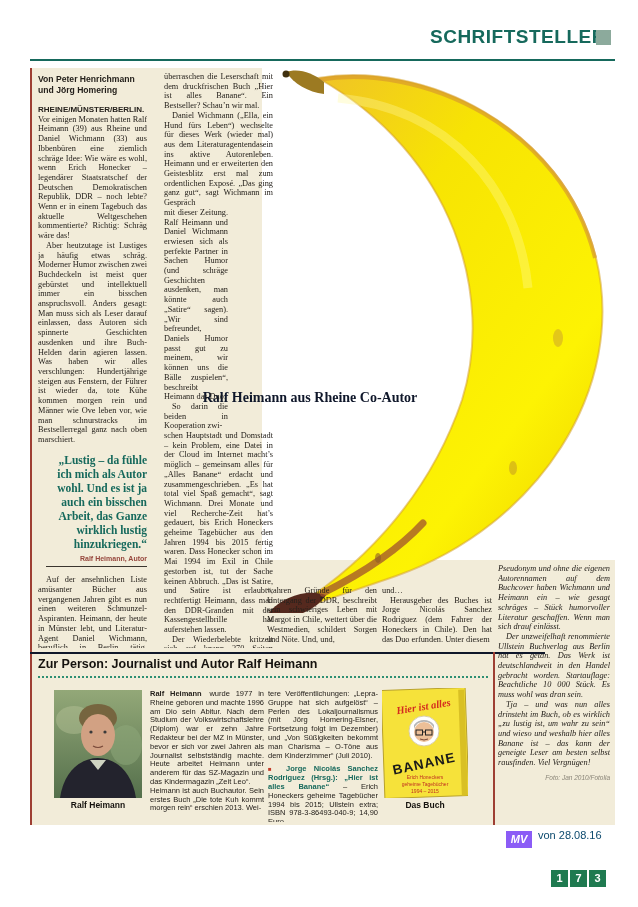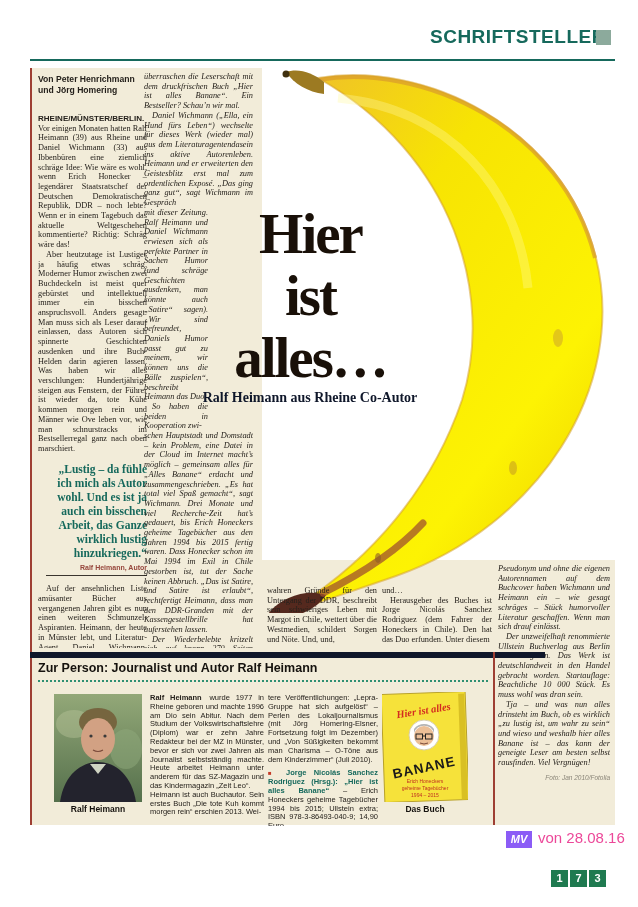--- a/index.html
+++ b/index.html
@@ -17,39 +17,39 @@
   .photo-white{position:absolute;left:262px;top:68px;width:353px;height:492px;background:#ffffff;}
   .banana{position:absolute;left:228px;top:68px;width:387px;height:545px;}
   
   .headline{position:absolute;left:213px;top:203px;width:195px;text-align:center;
         font-weight:bold;font-size:57px;line-height:62px;letter-spacing:-2px;color:#191008;}
   .subheadline{position:absolute;left:200px;top:390px;width:220px;text-align:center;
         font-weight:bold;font-size:14px;color:#0f172a;}
   
   .col{position:absolute;font-size:8.3px;line-height:9.7px;text-align:justify;overflow:hidden;}
   .col1{left:38px;top:74px;width:109px;height:574px;}
-  .col2{left:144px;top:72px;width:109px;height:576px;font-style:italic;}
+  .col2{left:164px;top:72px;width:109px;height:576px;}
   .col3{left:267px;top:586px;width:110px;height:62px;}
   .col4{left:382px;top:586px;width:110px;height:62px;}
   .col5{left:498px;top:564px;width:112px;height:258px;font-style:italic;}
   .para{margin:0;}
   .ind{text-indent:8px;}
   .narrow{width:64px;}
   .byline{font-family:"Liberation Sans", sans-serif;font-weight:bold;font-size:8.6px;
-        line-height:10.5px;white-space:pre-line;margin-bottom:19px;text-align:left;}
+        line-height:10.5px;white-space:pre-line;margin-bottom:10px;text-align:left;}
   .lead{font-family:"Liberation Sans", sans-serif;font-weight:bold;font-size:8px;margin-right:14px;}
   .pullquote{color:#16695c;font-weight:bold;font-size:11.5px;line-height:14px;
         text-align:right;margin:8px 0 3px 8px;}
   .pullquote-attr{font-family:"Liberation Sans", sans-serif;font-weight:bold;font-size:7px;
         color:#96463c;text-align:right;border-bottom:1px solid #3a352e;
         padding-bottom:3px;margin:0 0 8px 8px;}
   .photo-credit{font-family:"Liberation Sans", sans-serif;font-size:6.5px;color:#8a8578;
         text-align:right;margin-top:5px;}
   
-  .zp{position:absolute;left:30px;top:652px;width:515px;height:173px;border-top:6px solid #0f172a;}
+  .zp{position:absolute;left:30px;top:652px;width:515px;height:173px;border-top:2px solid #0f172a;}
   .zp-vline{position:absolute;left:493px;top:652px;width:2px;height:173px;background:#9e3f33;}
   .zp-title{position:absolute;left:8px;top:3px;font-family:"Liberation Sans", sans-serif;
         font-weight:bold;font-size:12.5px;color:#15120e;}
   .zp-dotted{position:absolute;left:8px;top:22px;width:450px;border-top:2px dotted #2e8f72;}
   .zp-bio{position:absolute;top:36px;font-family:"Liberation Sans", sans-serif;
         font-size:7.5px;line-height:8.8px;text-align:justify;overflow:hidden;height:132px;}
   .bioA{left:120px;width:114px;}
   .bioB{left:238px;width:110px;}
   .bio-lead{font-weight:bold;margin-right:2px;}
   .bookref{margin-top:5px;}
@@ -59,21 +59,21 @@
   .zp-caption{position:absolute;width:88px;text-align:center;top:146px;
         font-family:"Liberation Sans", sans-serif;font-weight:bold;font-size:8.5px;color:#15120e;}
   .cap-photo{left:24px;}
   .cap-book{left:352px;width:86px;}
   .bookcover{position:absolute;left:352px;top:34px;width:86px;height:110px;}
   
   .mv-box{position:absolute;left:506px;top:831px;width:26px;height:17px;background:#8b5cf6;
         color:#ffffff;font-family:"Liberation Sans", sans-serif;font-weight:bold;font-size:11px;
         text-align:center;line-height:17px;font-style:italic;}
   .issue-date{position:absolute;left:538px;top:829px;font-family:"Liberation Sans", sans-serif;
-        font-size:15px;color:#ec4899;}
+        font-size:11px;color:#0c4a6e;}
   .pagenums{position:absolute;left:551px;top:870px;display:flex;gap:2px;}
   .pagenum{width:17px;height:17px;background:#1f7a50;color:#ffffff;text-align:center;
         line-height:17px;font-family:"Liberation Sans", sans-serif;font-weight:bold;font-size:11px;}
 </style>
 </head>
 <body>
 
 <div class="page">
 
   <div class="section-label">SCHRIFTSTELLER</div>
@@ -102,45 +102,40 @@
     <path d="M 110,30 C 220,40 290,120 300,220" fill="none" stroke="#fff8a0" stroke-width="9" opacity="0.35"></path>
     <path d="M 96,14 C 84,4 70,0 58,4 C 66,16 80,24 96,26 Z" fill="#9c7a22"></path>
     <circle cx="58" cy="6" r="3.5" fill="#40300f"></circle>
     <path d="M 36,552 C 48,530 78,520 98,527 C 88,543 62,553 36,552 Z" fill="#55291e"></path>
     <path d="M 95,525 C 135,505 170,482 195,455" fill="none" stroke="#a0522d" stroke-width="7" opacity="0.75" stroke-linecap="round"></path>
     <ellipse cx="330" cy="270" rx="5" ry="9" fill="#c99b2f" opacity="0.5"></ellipse>
     <ellipse cx="285" cy="400" rx="4" ry="7" fill="#b9872a" opacity="0.45"></ellipse>
     <ellipse cx="150" cy="490" rx="3" ry="5" fill="#8a5a28" opacity="0.6"></ellipse>
   </svg>
 
-  <div class="headline">
-    <div>Hier</div>
-    <div>ist</div>
-    <div>alles…</div>
-  </div>
   <div class="subheadline">Ralf Heimann aus Rheine Co-Autor</div>
 
   <div class="col col1">
     <div class="byline">Von Peter Henrichmann
 und Jörg Homering</div>
     <div class="para">
       <span class="lead">RHEINE/MÜNSTER/BERLIN.</span>
       <span>Vor einigen Monaten hatten Ralf Heimann (39) aus Rheine und Daniel Wichmann (33) aus Ibbenbüren eine ziemlich schräge Idee: Wie wäre es wohl, wenn Erich Honecker – legendärer Staatsratschef der Deutschen Demokratischen Republik, DDR – noch lebte? Wenn er in einem Tagebuch das aktuelle Weltgeschehen kommentierte? Richtig: Schräg wäre das!</span>
     </div>
     <div class="para ind">Aber heutzutage ist Lustiges ja häufig etwas schräg. Moderner Humor zwischen zwei Buchdeckeln ist meist quer gebürstet und intellektuell immer ein bisschen anspruchsvoll. Anders gesagt: Man muss sich als Leser darauf einlassen, dass Autoren sich spinnerte Geschichten ausdenken und ihre Buch-Helden darin agieren lassen. Was haben wir alles verschlungen: Hundertjährige steigen aus Fenstern, der Führer ist wieder da, tote Kühe kommen morgen rein und Männer wie Ove leben vor, wie man schnurstracks im Bestsellerregal ganz nach oben marschiert.</div>
     <div class="pullquote">„Lustig – da fühle ich mich als Autor wohl. Und es ist ja auch ein bisschen Arbeit, das Ganze wirklich lustig hinzukriegen.“</div>
     <div class="pullquote-attr">Ralf Heimann, Autor</div>
     <div class="para ind">Auf der ansehnlichen Liste amüsanter Bücher aus vergangenen Jahren gibt es nun einen weiteren Schmunzel-Aspiranten. Heimann, der heute in Münster lebt, und Literatur-Agent Daniel Wichmann, beruflich in Berlin tätig, überlegten, ob das mit dem Honecker nicht etwas für ein Buch wäre. War es, meinten sie. Und beide schlossen sich kurzerhand als Duo zusammen. Die Autoren</div>
   </div>
 
   <div class="col col2">
     <div class="para">überraschen die Leserschaft mit dem druckfrischen Buch „Hier ist alles Banane“. Ein Bestseller? Schau’n wir mal.</div>
     <div class="para ind">Daniel Wichmann („Ella, ein Hund fürs Leben“) wechselte für dieses Werk (wieder mal) aus dem Literaturagentendasein ins aktive Autorenleben. Heimann und er erweiterten den Geistesblitz erst mal zum ordentlichen Exposé. „Das ging ganz gut“, sagt Wichmann im Gespräch</div>
     <div class="para narrow">mit dieser Zeitung. Ralf Heimann und Daniel Wichmann erwiesen sich als perfekte Partner in Sachen Humor (und schräge Geschichten ausdenken, man könnte auch „Satire“ sagen). „Wir sind befreundet, Daniels Humor passt gut zu meinem, wir können uns die Bälle zuspielen“, beschreibt Heimann das Duo.</div>
-    <div class="para narrow ind">So haben die beiden in Kooperation zwi-</div>
+    <div class="para narrow ind">So darin die beiden in Kooperation zwi-</div>
     <div class="para">schen Hauptstadt und Domstadt – kein Problem, eine Datei in der Cloud im Internet macht’s möglich – gemeinsam alles für „Alles Banane“ erdacht und zusammengeschrieben. „Es hat total viel Spaß gemacht“, sagt Wichmann. Drei Monate und viel Recherche-Zeit hat’s gedauert, bis Erich Honeckers geheime Tagebücher aus den Jahren 1994 bis 2015 fertig waren. Dass Honecker schon im Mai 1994 im Exil in Chile gestorben ist, tut der Sache keinen Abbruch. „Das ist Satire, und Satire ist erlaubt“, rechtfertigt Heimann, dass man den DDR-Granden mit der Kassengestellbrille hat auferstehen lassen.</div>
     <div class="para ind">Der Wiederbelebte kritzelt sich auf knapp 270 Seiten durchaus amüsant durch die</div>
   </div>
 
   <div class="col col3">
     <div class="para">wahren Gründe für den Untergang der DDR, beschreibt sein schwieriges Leben mit Margot in Chile, wettert über die Westmedien, schildert Sorgen und Nöte. Und, und,</div>
   </div>
   <div class="col col4">
     <div class="para">und…</div>
     <div class="para ind">Herausgeber des Buches ist Jorge Nicolás Sanchez Rodriguez (dem Fahrer der Honeckers in Chile). Den hat das Duo erfunden. Unter diesem</div>

